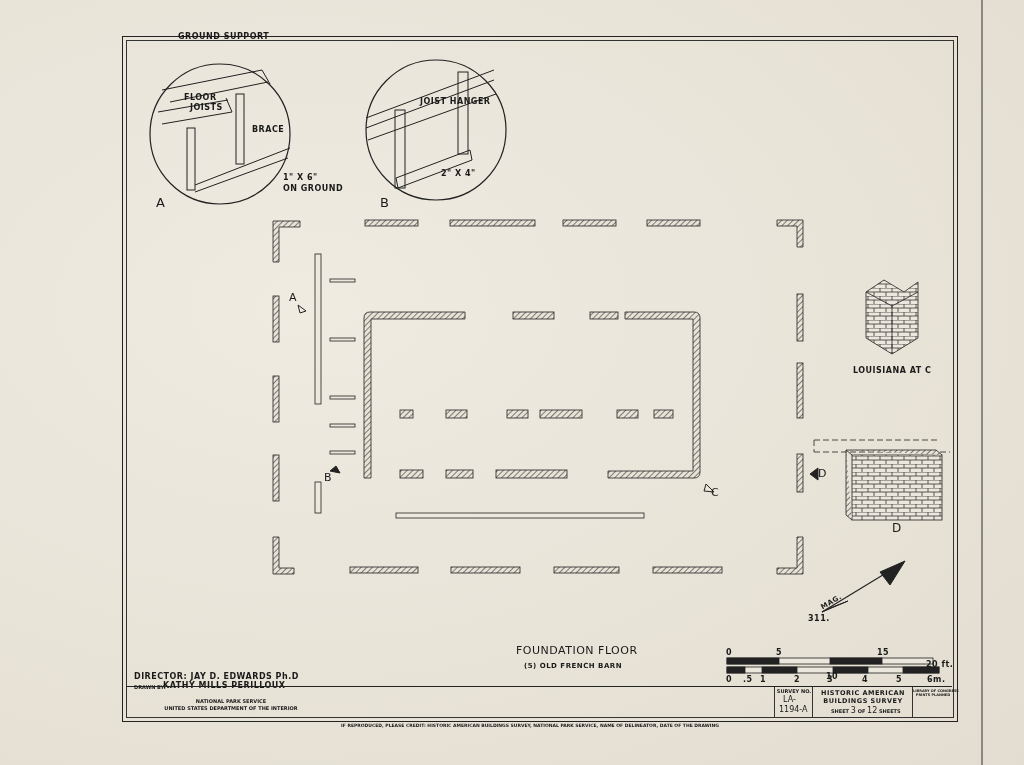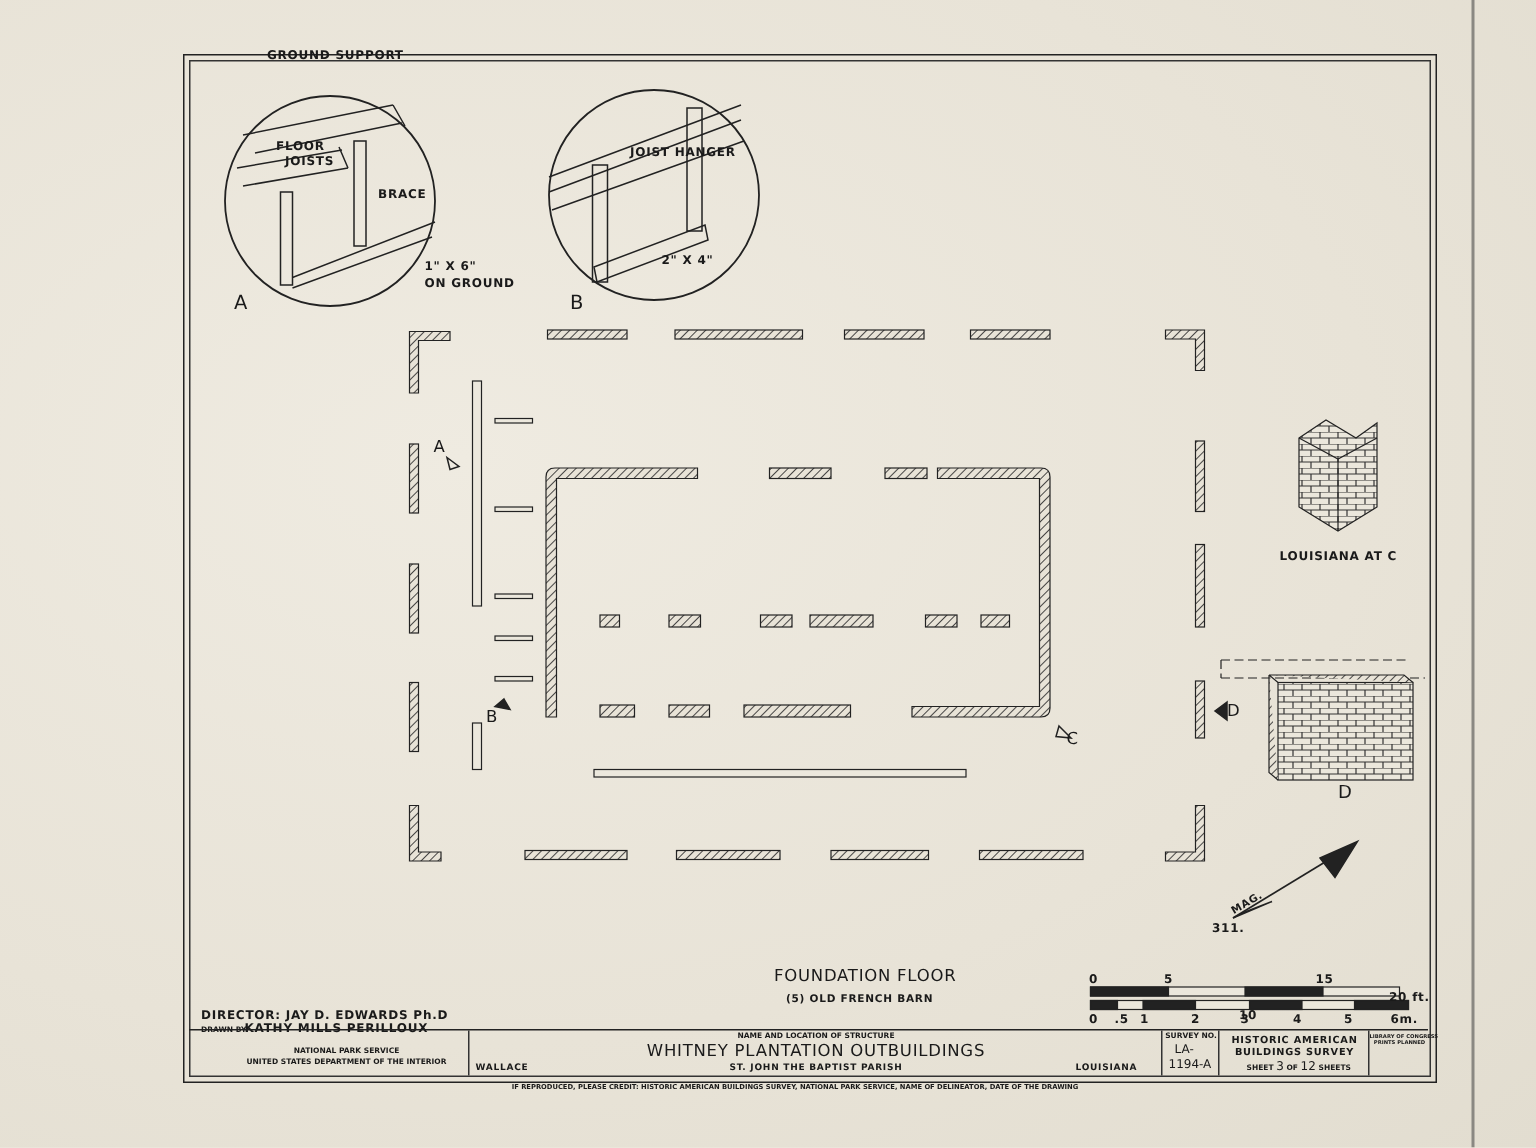--- a/index.html
+++ b/index.html
@@ -187,27 +187,20 @@
 </div>
 
 <div class="lbl" style="left:134px;top:672px;font-size:8px;">DIRECTOR:  JAY D. EDWARDS  Ph.D</div>
 <div class="tiny" style="left:134px;top:684px;">DRAWN BY:</div>
 <div class="lbl" style="left:163px;top:681px;font-size:8px;">KATHY MILLS PERILLOUX</div>
 
 <div class="tb">
   <div class="tiny" style="left:30px;top:11px;width:150px;">NATIONAL PARK SERVICE</div>
   <div class="tiny" style="left:30px;top:18px;width:150px;">UNITED STATES DEPARTMENT OF THE INTERIOR</div>
 
-  <div class="tbcell" style="left:186px;width:462px;">
-    <div class="tiny" style="left:0;top:1px;width:462px;">NAME AND LOCATION OF STRUCTURE</div>
-    <div class="big" style="left:0;top:7px;width:462px;text-align:center;font-size:11px;letter-spacing:0.5px;">WHITNEY PLANTATION  OUTBUILDINGS</div>
-    <div class="lbl" style="left:0;top:21px;width:462px;text-align:center;font-size:6px;">ST. JOHN THE BAPTIST PARISH</div>
-    <div class="lbl" style="left:4px;top:21px;font-size:6px;">WALLACE</div>
-    <div class="lbl" style="left:404px;top:21px;font-size:6px;">LOUISIANA</div>
-  </div>
   <div class="tbcell" style="left:648px;width:38px;">
     <div class="tiny" style="left:0;top:1px;width:38px;">SURVEY NO.</div>
     <div class="big" style="left:8px;top:8px;font-size:8px;">LA-</div>
     <div class="big" style="left:4px;top:18px;font-size:8px;">1194-A</div>
   </div>
   <div class="tbcell" style="left:686px;width:100px;">
     <div class="lbl" style="left:0;top:2px;width:100px;text-align:center;font-size:6.5px;">HISTORIC AMERICAN</div>
     <div class="lbl" style="left:0;top:10px;width:100px;text-align:center;font-size:6.5px;">BUILDINGS SURVEY</div>
     <div style="position:absolute;left:18px;top:19px;font-size:5px;font-weight:bold;white-space:nowrap;">
       <span>SHEET</span>

